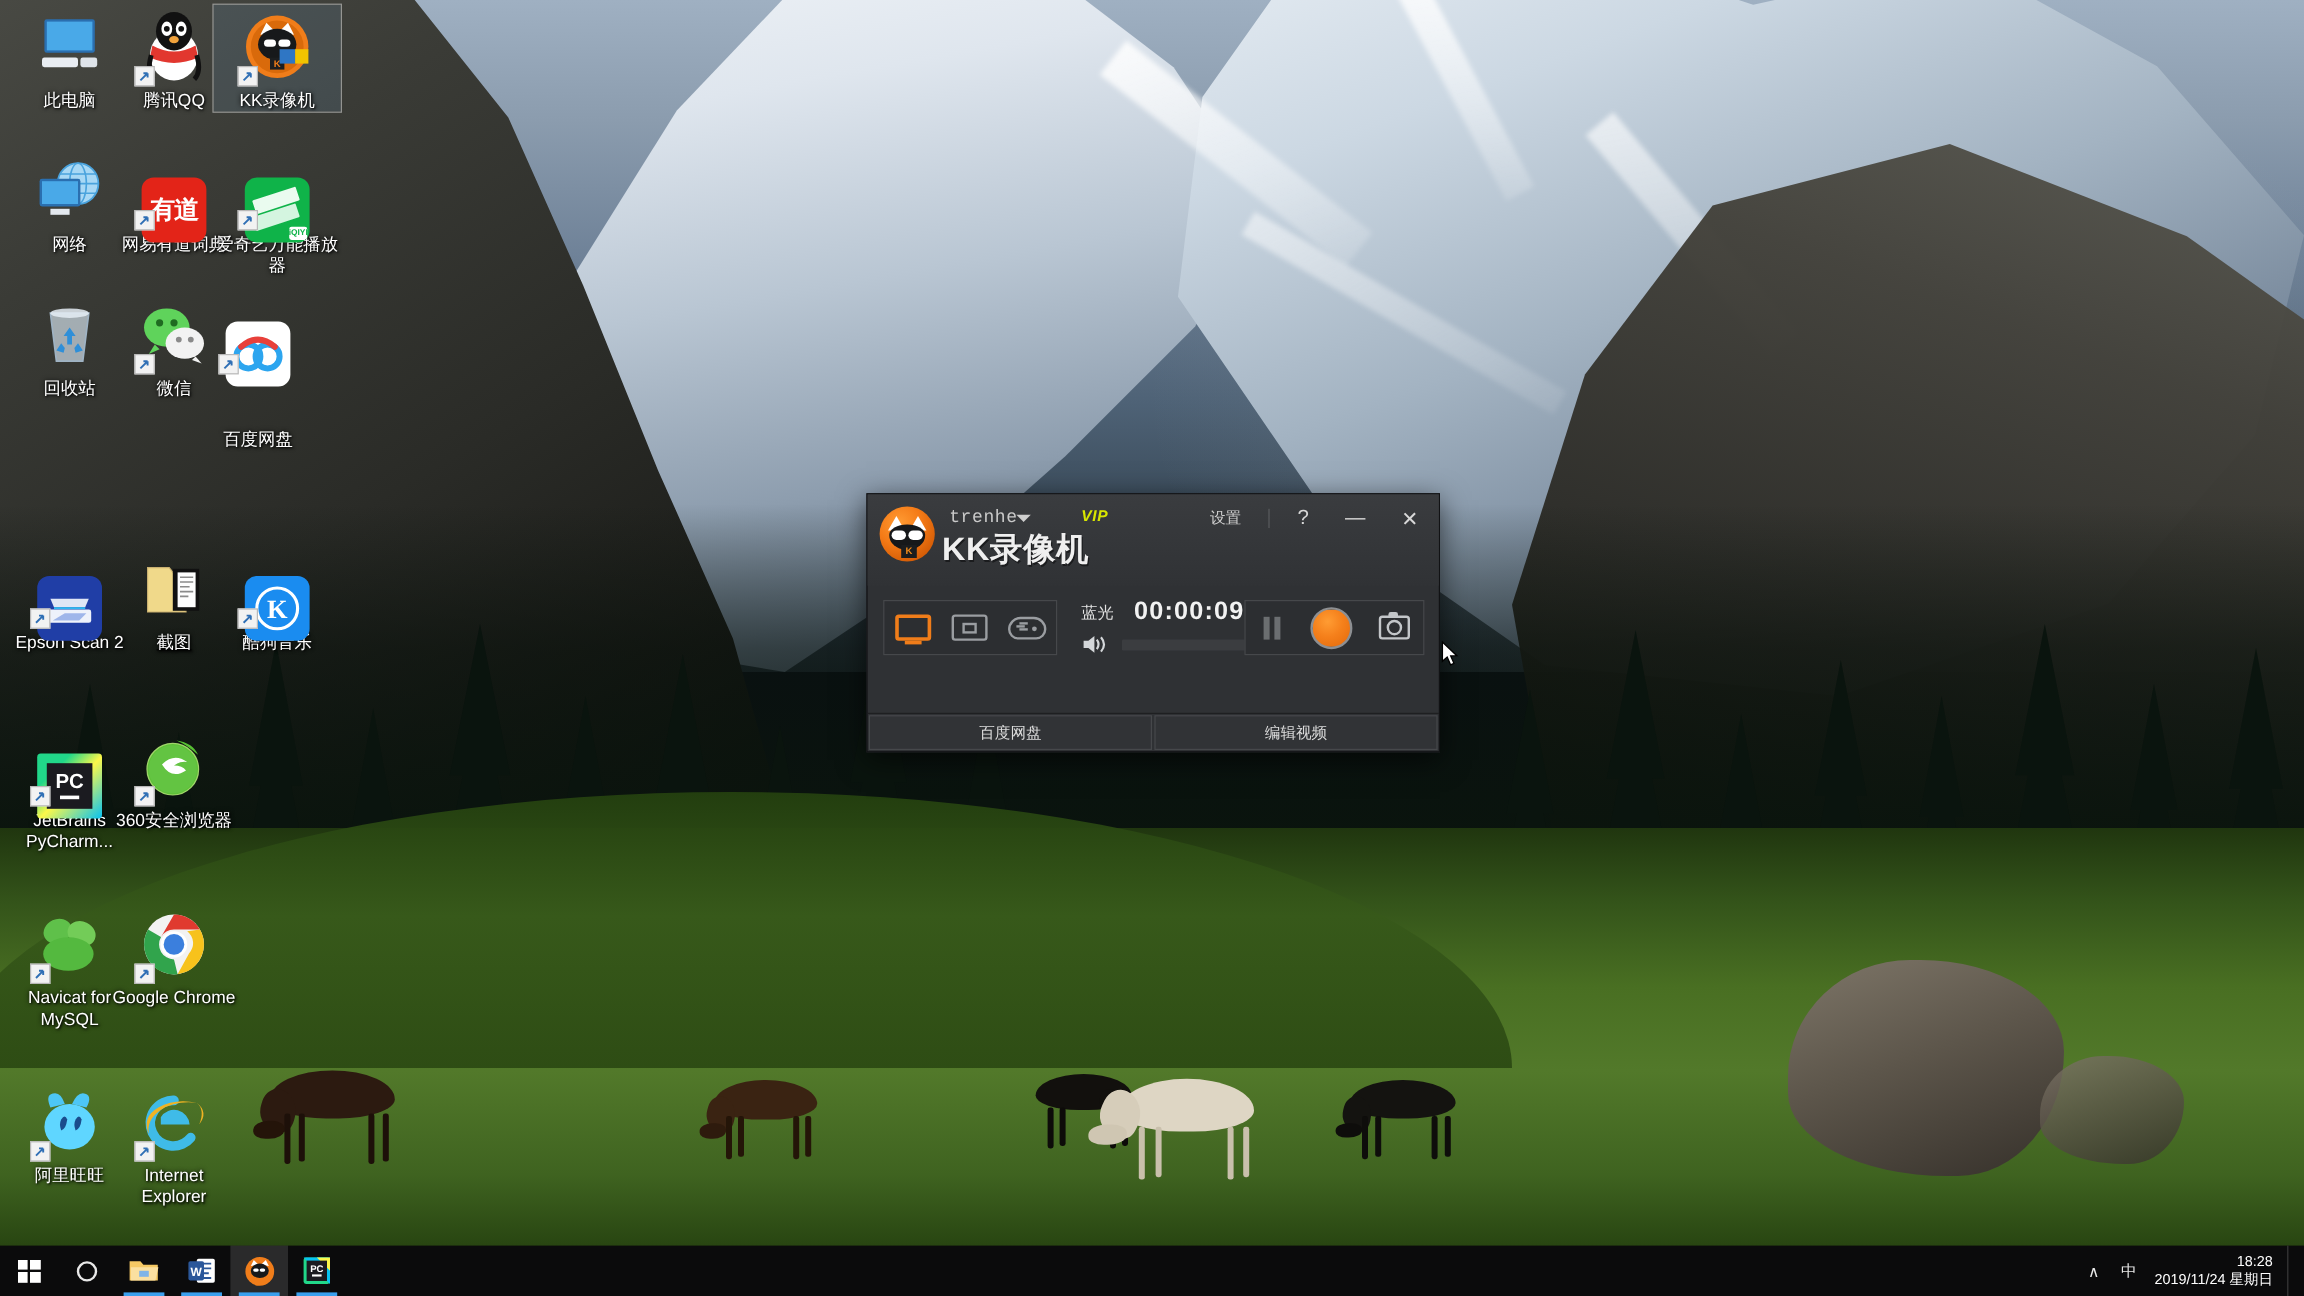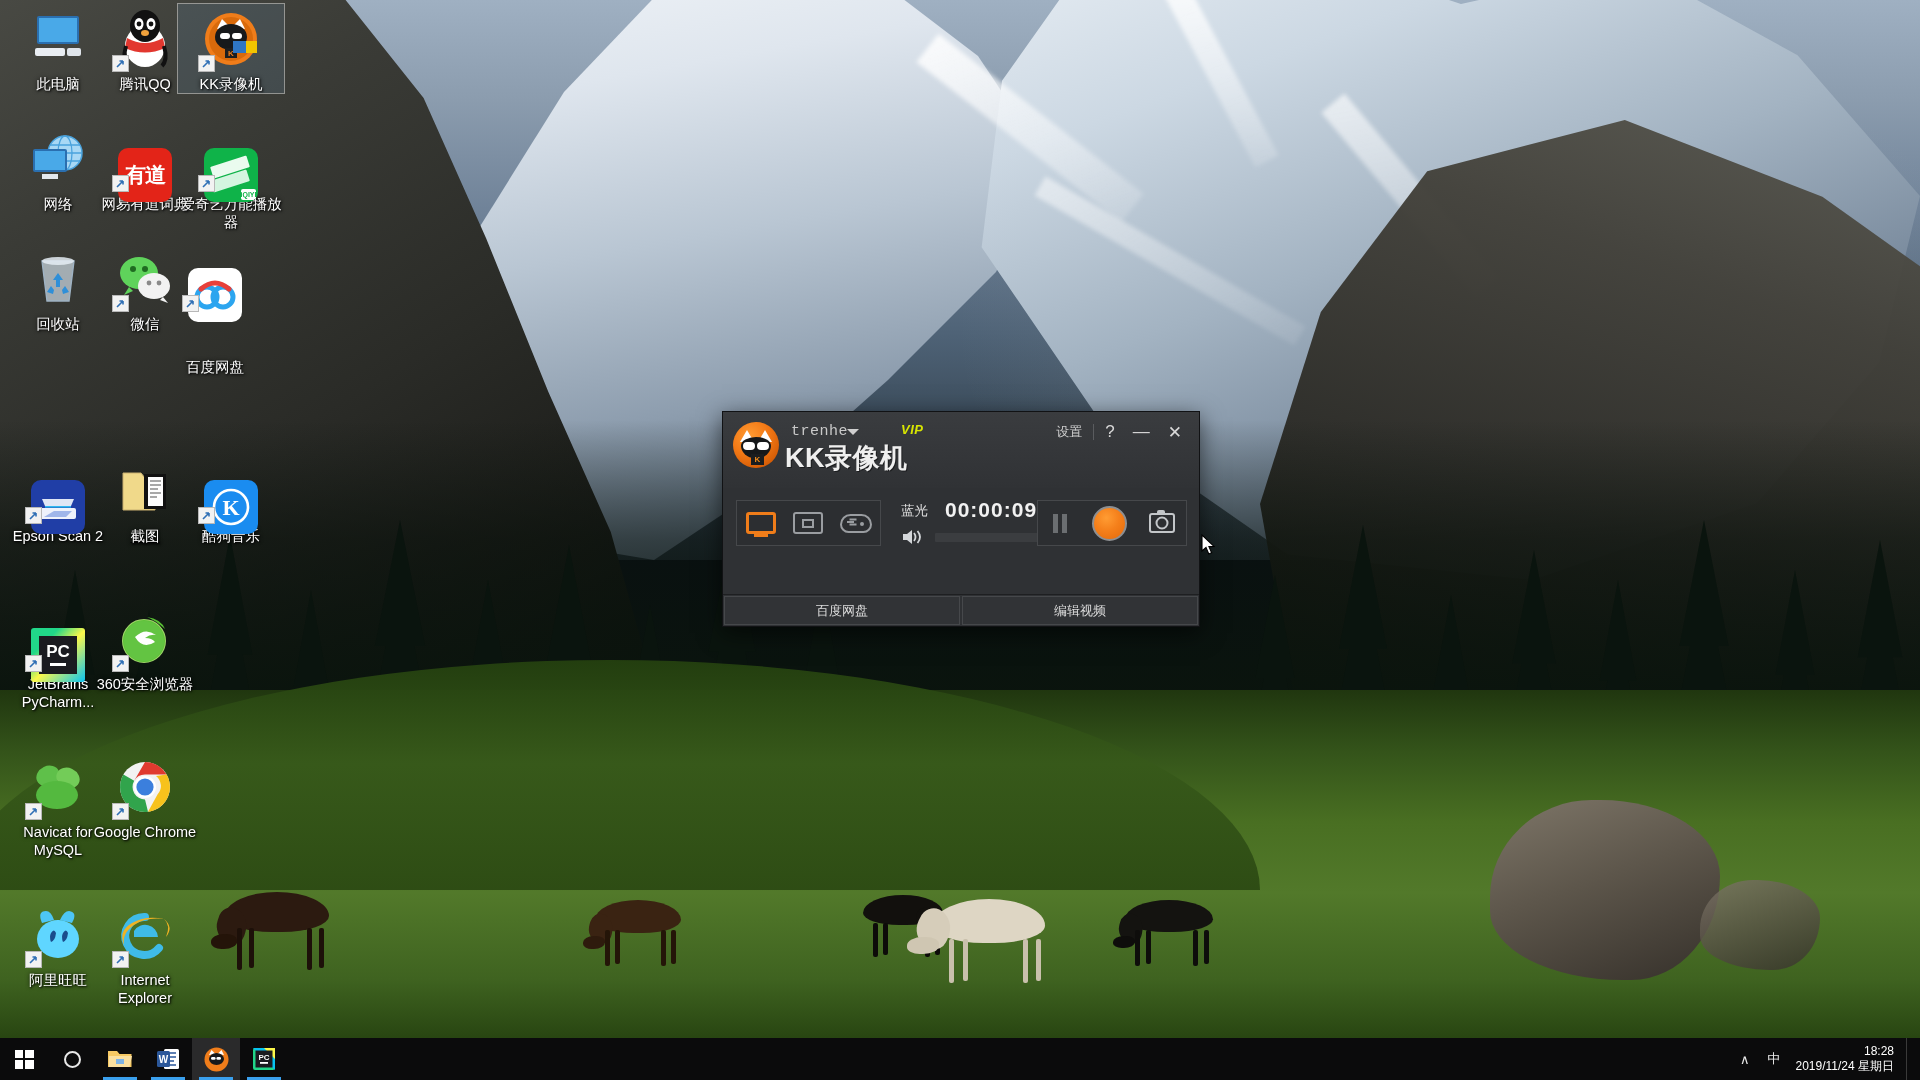--- a/index.html
+++ b/index.html
@@ -180,21 +180,21 @@
   }
   #kk-appname {
     position:absolute; left:62px; top:28px;
     font-size:27px; font-weight:bold;
     color:#efefef;
     text-shadow:1px 1px 0 #1b1c1e;
     letter-spacing:0.5px;
   }
   #kk-winbtns {
     position:absolute; right:8px; top:9px;
-    display:flex; align-items:center; gap:0;
+    display:flex; align-items:center; gap:12px;
   }
   #kk-winbtns .tb {
     color:#cfcfcf; font-size:13px;
     padding:2px 9px; cursor:pointer; line-height:18px;
   }
   #kk-winbtns .sep { width:1px; height:16px; background:#5a5c5f; margin:0 2px; }
   #kk-winbtns .glyphbtn { font-size:17px; padding:0 9px; cursor:pointer; }
 
   #kk-body { position:relative; height:84px; }
   #kk-modebox {

